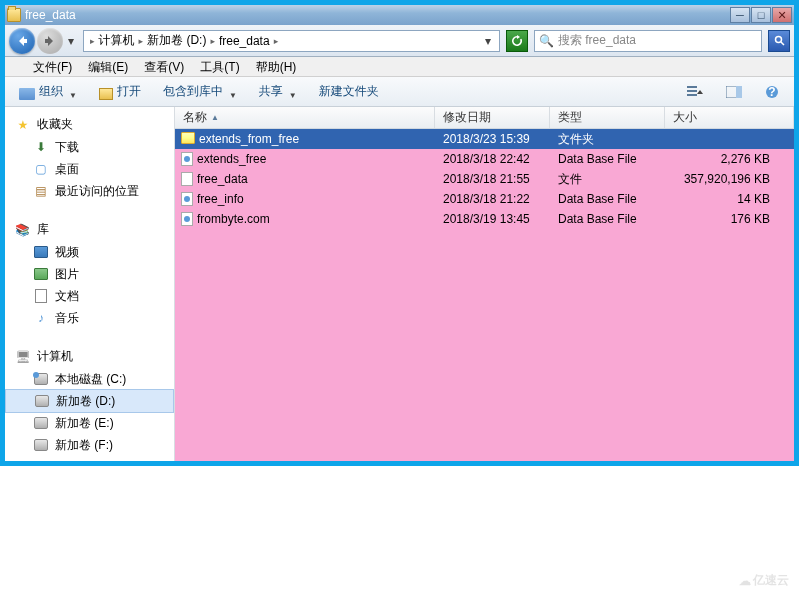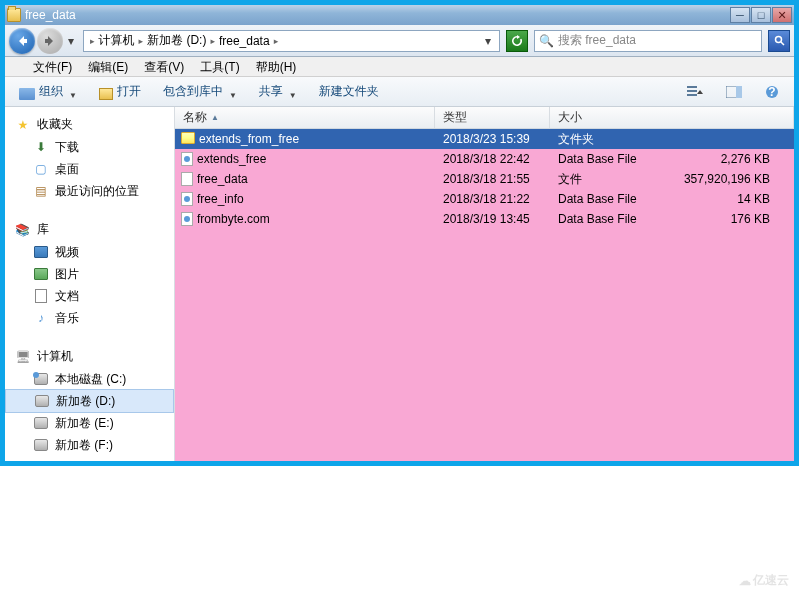--- a/index.html
+++ b/index.html
@@ -278,20 +278,21 @@
         </div>
       </div>
     </div>
 
     <div class="filepane">
       <div class="columns">
         <div class="col col-name">
           <span>名称</span>
           <span class="sort">▲</span>
         </div>
+        <div class="col col-date">修改日期</div>
         <div class="col col-type">类型</div>
         <div class="col col-size">大小</div>
       </div>
       <div class="rows" id="file-rows">
           <div class="row selected">
             <div class="cell cell-name">
               <span class="folder-sm"></span>
               <span>extends_from_free</span>
             </div>
             <div class="cell cell-date">2018/3/23 15:39</div>

